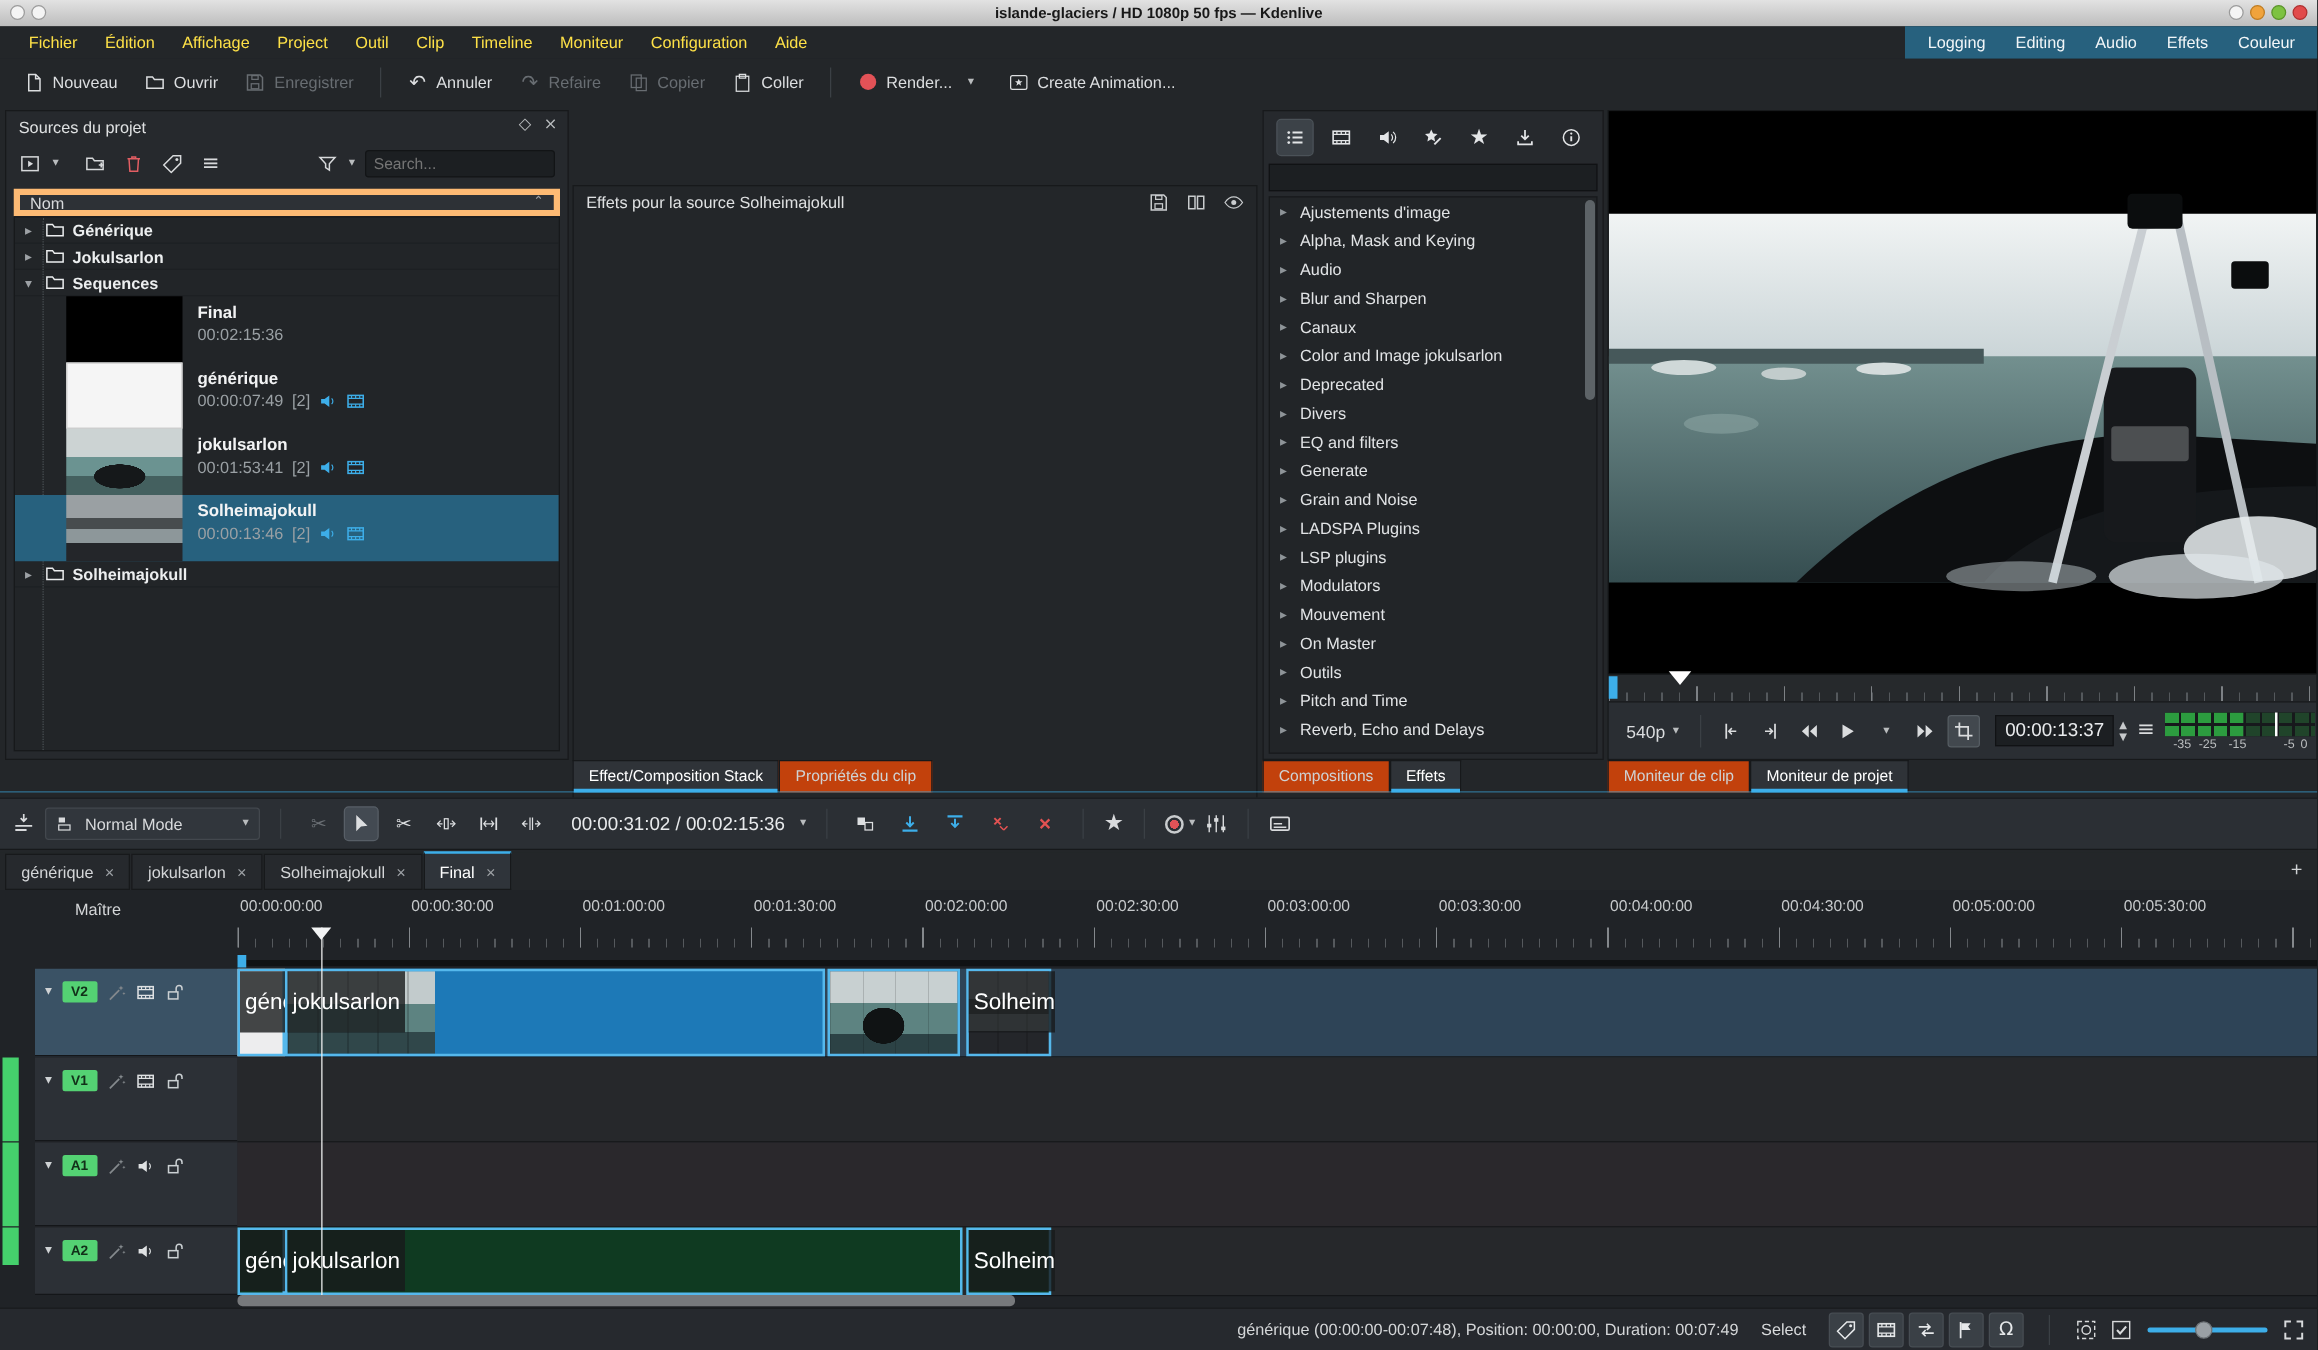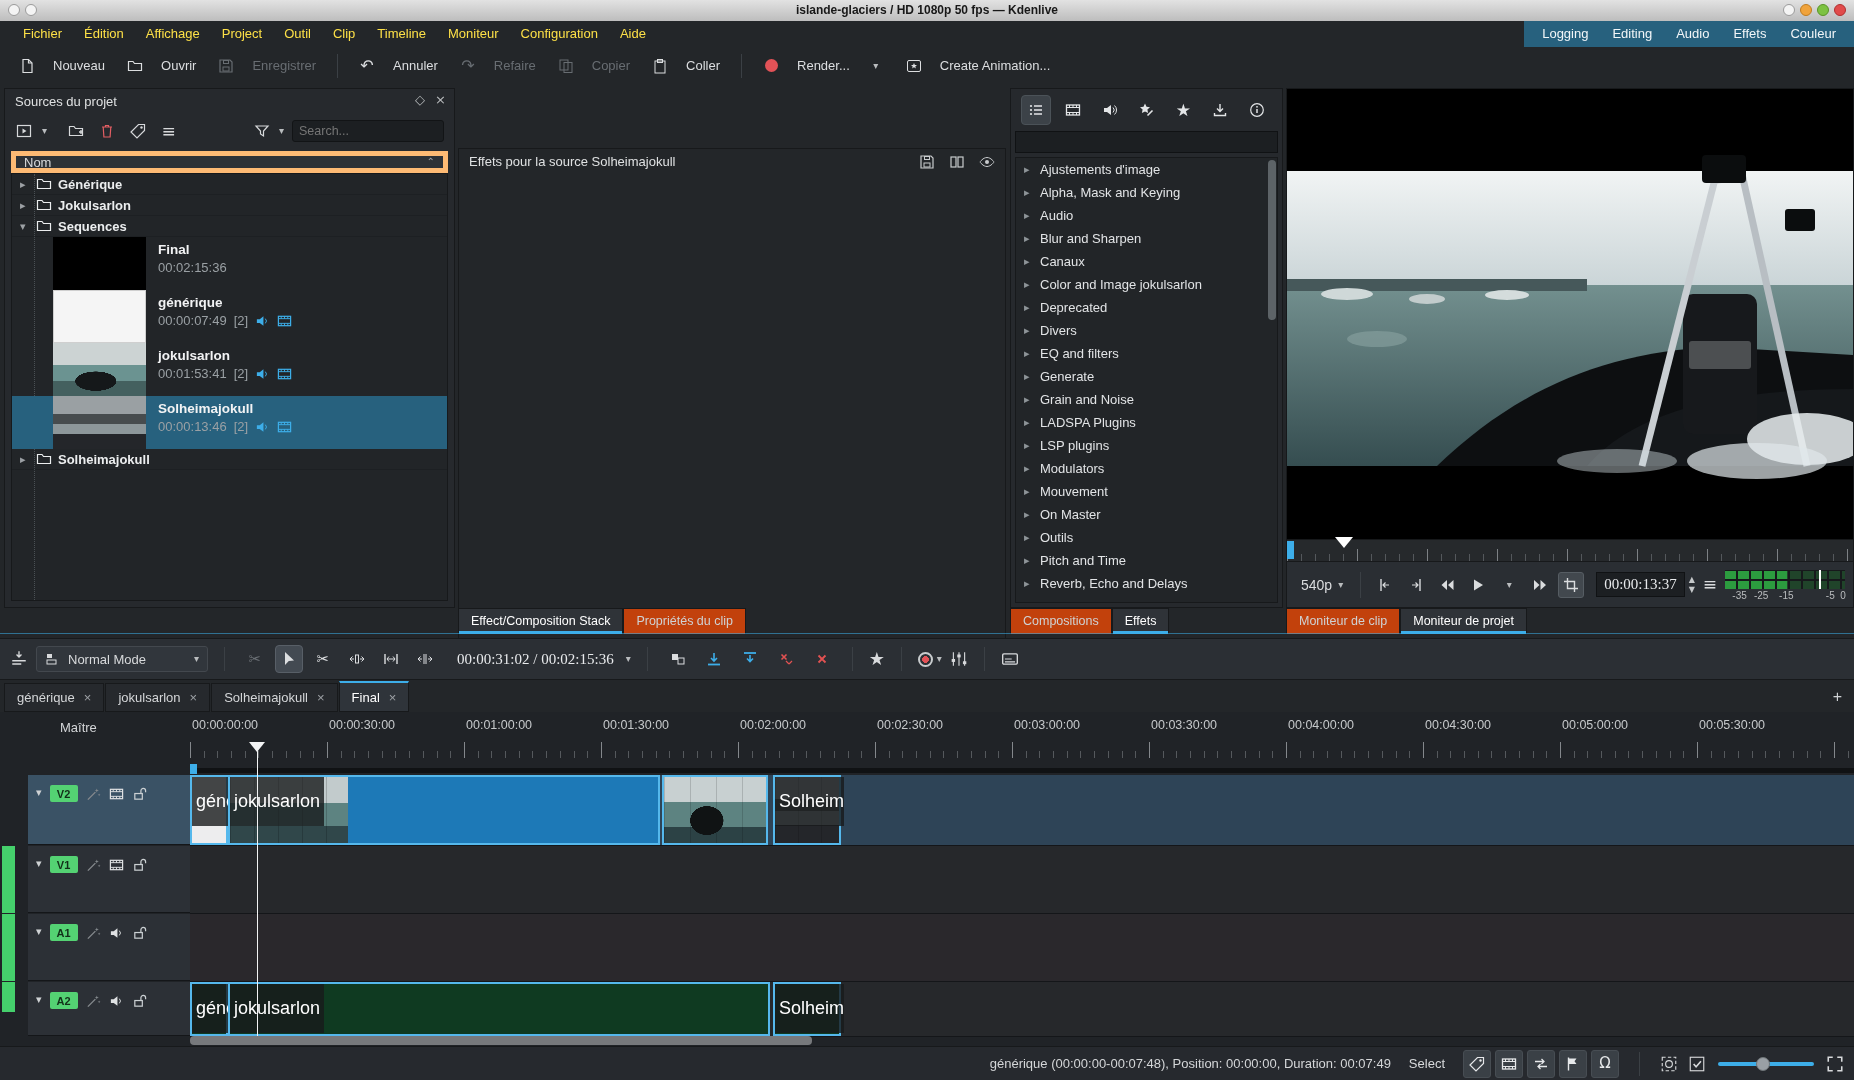--- a/index.html
+++ b/index.html
@@ -1,19 +1,19 @@
 <!DOCTYPE html>
 <html><head>
 <meta charset="utf-8">
 <style>
   html,body{margin:0;padding:0;background:#17191b;}
   #screen{position:relative;width:1854px;height:1080px;background:#232629;overflow:hidden;
     font-family:"Liberation Sans",sans-serif;color:#dfe1e3;font-size:13px;}
   .uni{font-family:"DejaVu Sans",sans-serif;line-height:1;}
-  .mono{font-family:Liberation Serif, serif;}
+  .mono{font-family:Liberation Sans, sans-serif;}
   .icn{display:inline-flex;align-items:center;justify-content:center;width:16px;height:16px;flex:none;}
   .icn svg{width:16px;height:16px;display:block;}
   .icn.big,.icn.big svg{width:18px;height:18px;}
   
   #titlebar{position:absolute;left:0;top:0;width:100%;height:21px;
     background:linear-gradient(#e2e2e2,#bdbdbd);border-bottom:1px solid #8e8e8e;
     color:#181818;font-weight:bold;font-size:12px;text-align:center;line-height:20px;}
   .win-dots{position:absolute;top:4px;display:flex;gap:5px;}
   .win-dots.left{left:8px}.win-dots.right{right:8px}
   .dot{width:12px;height:12px;border-radius:50%;border:1px solid #9b9b9b;background:#f4f4f4;box-sizing:border-box;}
@@ -22,21 +22,21 @@
   .dot.red{background:#e14b4b;border-color:#b02f2f}
   
   #menubar{position:absolute;left:0;top:21px;width:100%;height:26px;background:#232629;
     display:flex;align-items:center;padding-left:12px;box-sizing:border-box;}
   .menu-item{padding:0 11px;line-height:26px;color:#fde047;cursor:default;}
   #workspace-tabs{position:absolute;right:0;top:21px;height:26px;background:#27617e;display:flex;align-items:center;padding:0 6px;}
   .ws-tab{padding:0 12px;line-height:26px;color:#f2f6f8;}
   
   #main-toolbar{position:absolute;left:0;top:47px;width:100%;height:37px;background:#232629;
     display:flex;align-items:center;padding-left:10px;box-sizing:border-box;gap:4px;}
-  .tb-btn{display:inline-flex;align-items:flex-start;gap:18px;padding:5px 9px;color:#dcdee0;border-radius:3px;}
+  .tb-btn{display:inline-flex;align-items:flex-start;gap:7px;padding:5px 9px;color:#dcdee0;border-radius:3px;}
   .tb-btn.disabled{color:#686d72}
   .tb-sep{width:1px;height:24px;background:#3b4045;margin:0 8px;}
   .dot-red{width:13px;height:13px;border-radius:50%;background:#e25257;display:inline-block;}
   
   .panel{position:absolute;background:#26292d;border:1px solid #17191b;box-sizing:border-box;}
   .panel-title{color:#dfe1e2;padding:5px 10px;font-size:13px;}
   
   #bin{left:4px;top:88px;width:451px;height:520px;}
   #bin-winbtns{position:absolute;right:8px;top:4px;display:flex;gap:10px;color:#b9bcbe;font-size:13px;}
   #bin-toolbar{position:absolute;left:0;top:26px;width:100%;height:32px;display:flex;align-items:center;padding:0 10px;box-sizing:border-box;gap:12px;color:#d7d9db;}

